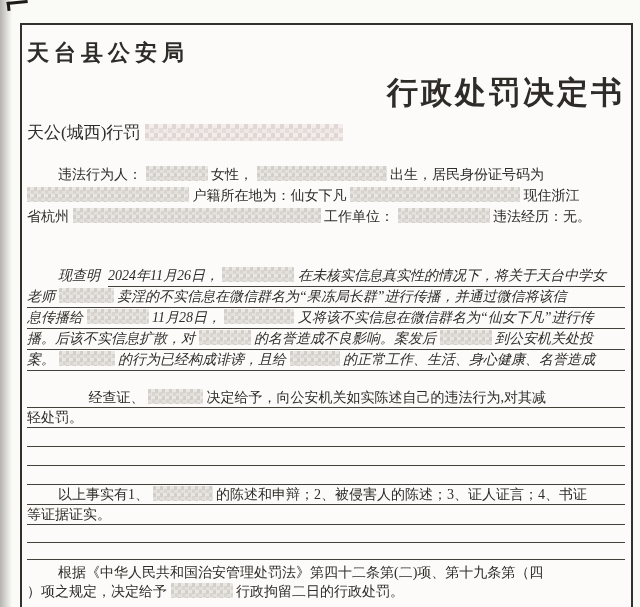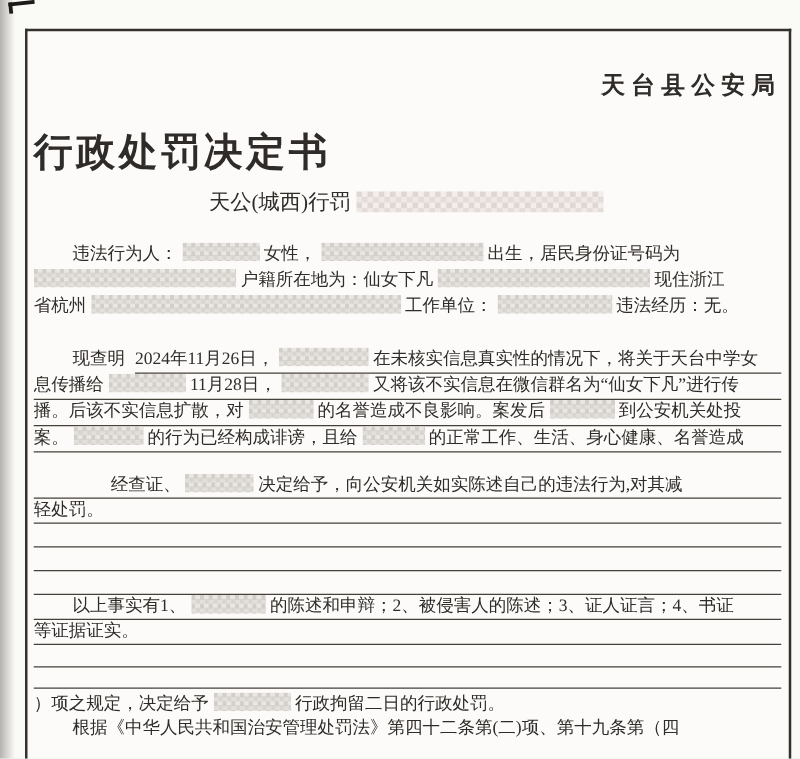--- a/index.html
+++ b/index.html
@@ -17,44 +17,44 @@
     position:absolute; left:7px; top:1px; width:18px; height:6px;
     border-top:3px solid #1d1b19; border-left:3px solid #1d1b19;
     transform:rotate(-6deg);
   }
   .frame {
     position:absolute; left:20px; top:23px; right:7px; bottom:-4px;
     border:2px solid #33302d; border-bottom:none;
     background:#fcfbf9; box-sizing:border-box;
     padding:10px 6px 0 5px;
   }
-  .agency { text-align:right; font-weight:bold; font-size:19px; letter-spacing:5px; margin-top:20px; }
-  .doc-title { text-align:left; font-weight:bold; font-size:31px; letter-spacing:3px; margin-top:20px; }
-  .docnum { text-align:center; font-size:17px; margin-top:7px; height:23px; padding-right:2px; white-space:nowrap; }
+  .agency { text-align:left; font-weight:bold; font-size:22px; letter-spacing:5px; margin-top:3px; }
+  .doc-title { text-align:right; font-weight:bold; font-size:31px; letter-spacing:3px; margin-top:4px; }
+  .docnum { text-align:left; font-size:17px; margin-top:7px; height:23px; padding-right:2px; white-space:nowrap; }
 
   .row { display:flex; height:21px; font-size:14px; }
   .row .t { white-space:nowrap; line-height:20px; }
   .fill { flex:1 1 auto; min-width:0; overflow:hidden; white-space:nowrap; line-height:20px; }
   .u { border-bottom:1.5px solid #45403a; }
   .h20 { height:20px; } .h19 { height:19px; } .h18 { height:18px; } .h17 { height:17px; }
   .ind { padding-left:31px; }
   .lbl { margin-right:8px; }
 
   .rx {
     display:inline-block; height:15px; vertical-align:-2px; border-radius:1px;
     background:conic-gradient(#eae6e2 25%, #d8d4d0 0 50%, #e3dfdb 0 75%, #d2ceca 0) 0 0/7px 7px;
   }
   .rx.lt {
     height:17px; vertical-align:-3px;
     background:conic-gradient(#f4edeb 25%, #e3dcd9 0 50%, #efe8e5 0 75%, #ded7d4 0) 0 0/9px 9px;
   }
   .sp { display:inline-block; }
 
   .sec-p1 { margin-top:21px; }
-  .sec-p2 { margin-top:21px; }
+  .sec-p2 { margin-top:38px;font-style:italic; }
   .sec-p3 { margin-top:17px; }
   .sec-p5 { margin-top:3px; }
   .sec-p5 .fill { line-height:19px; }
 </style>
 </head>
 <body>
 
 <div class="page">
   <div class="edge-shadow"></div>
   <div class="corner-mark"></div>
@@ -102,20 +102,27 @@
       <div class="row">
         <span class="t ind lbl">现查明</span>
         <div class="fill u">
           <span class="t">2024年11月26日，</span>
           <span class="rx" style="width:72px"></span>
           <span class="t">在未核实信息真实性的情况下，将关于天台中学女</span>
         </div>
       </div>
       <div class="row">
         <div class="fill u">
+          <span class="t">老师</span>
+          <span class="rx" style="width:55px"></span>
+          <span class="t">卖淫的不实信息在微信群名为“果冻局长群”进行传播，并通过微信将该信</span>
+        </div>
+      </div>
+      <div class="row">
+        <div class="fill u">
           <span class="t">息传播给</span>
           <span class="rx" style="width:62px"></span>
           <span class="t">11月28日，</span>
           <span class="rx" style="width:70px"></span>
           <span class="t">又将该不实信息在微信群名为“仙女下凡”进行传</span>
         </div>
       </div>
       <div class="row">
         <div class="fill u">
           <span class="t">播。后该不实信息扩散，对</span>
@@ -177,27 +184,27 @@
       <div class="row h18">
           <div class="fill u"></div>
         </div>
       <div class="row h17">
           <div class="fill u"></div>
         </div>
     </div>
 
     <div class="sec-p5">
       <div class="row h19">
+        <div class="fill ind">
+          <span class="t">根据《中华人民共和国治安管理处罚法》第四十二条第(二)项、第十九条第（四</span>
+        </div>
+      </div>
+      <div class="row h19">
         <div class="fill">
           <span class="t">）项之规定，决定给予</span>
           <span class="rx" style="width:62px"></span>
           <span class="t">行政拘留二日的行政处罚。</span>
         </div>
       </div>
-      <div class="row h19">
-        <div class="fill ind">
-          <span class="t">根据《中华人民共和国治安管理处罚法》第四十二条第(二)项、第十九条第（四</span>
-        </div>
-      </div>
     </div>
 
   </div>
 </div>
 
 </body></html>

